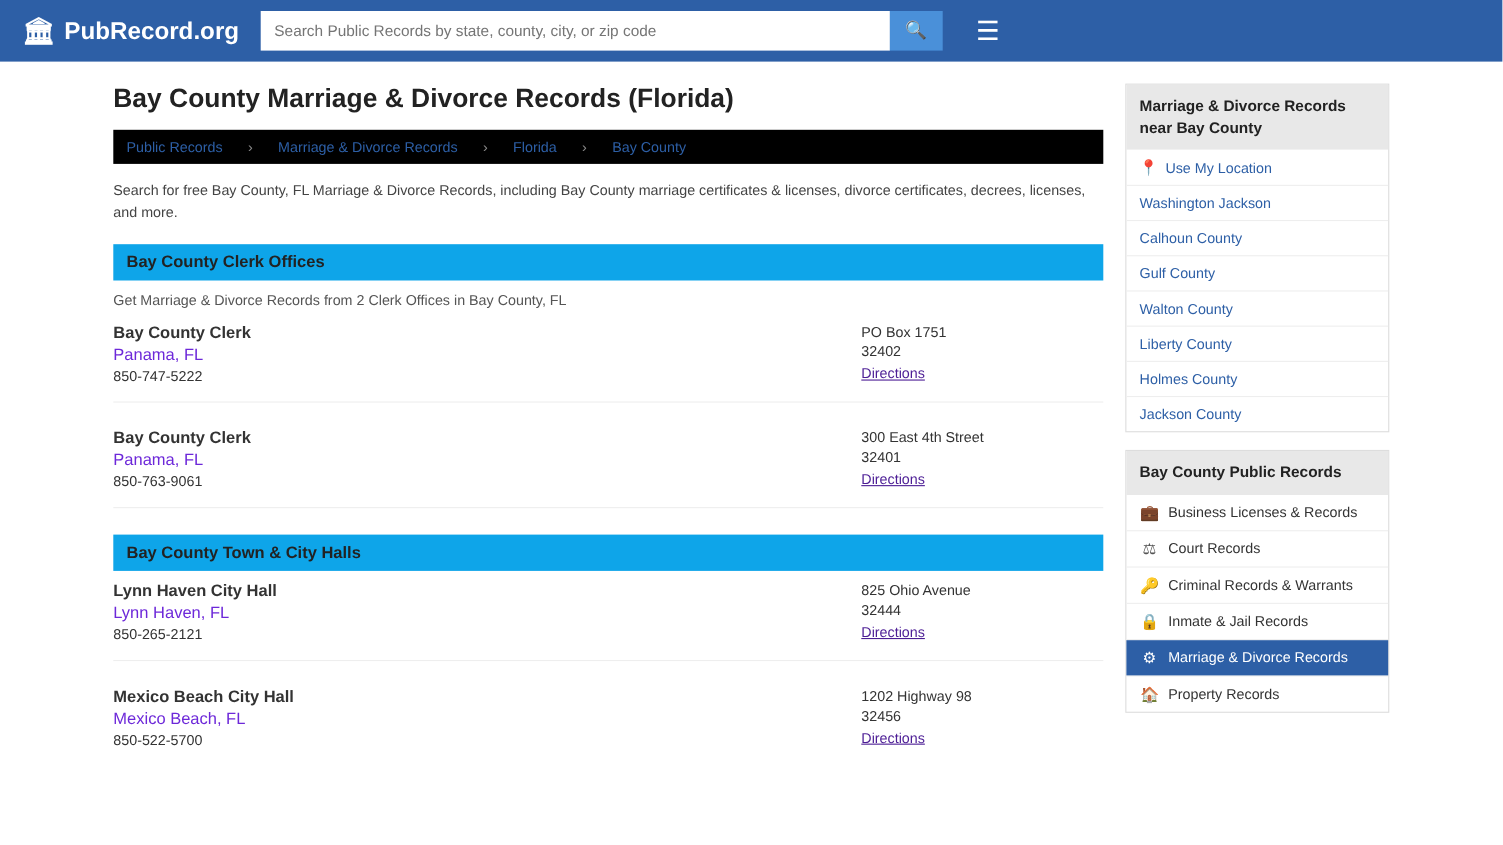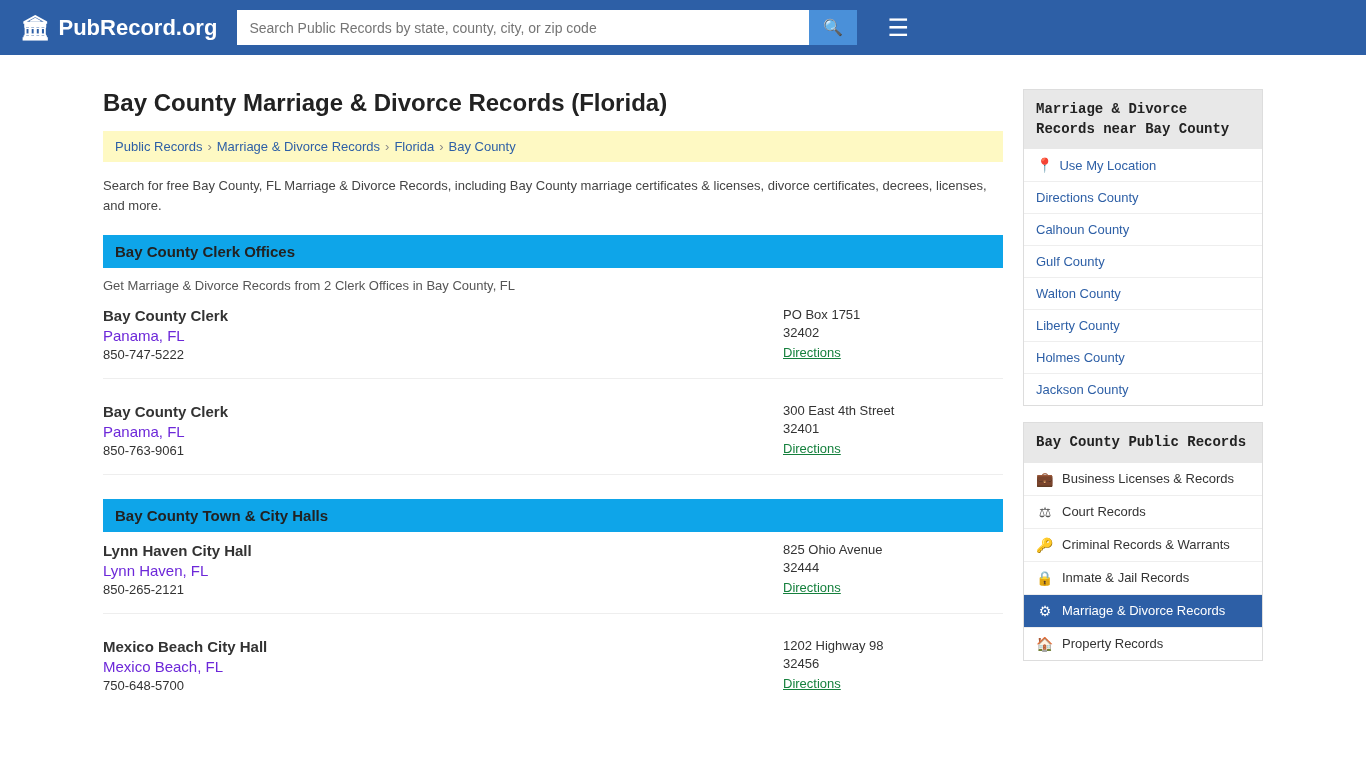--- a/index.html
+++ b/index.html
@@ -50,47 +50,47 @@
     .hamburger {
       color: #fff;
       font-size: 24px;
       cursor: pointer;
       margin-left: 10px;
     }
 
     
     .main-container {
       max-width: 1200px;
-      margin: 14px auto;
+      margin: 0 auto;
       padding: 20px;
       display: flex;
       gap: 20px;
     }
 
     
     .content {
       flex: 1;
     }
 
     .page-title {
       font-size: 24px;
       font-weight: bold;
       color: #222;
       margin-bottom: 14px;
     }
 
     
     .breadcrumb {
-      background: #fef9c3;
+      background: #000000;
       padding: 8px 12px;
       font-size: 13px;
       color: #555;
       display: flex;
       align-items: center;
-      gap: 5px;
+      gap: 23px;
       flex-wrap: wrap;
       margin-bottom: 14px;
     }
     .breadcrumb a {
       color: #2d5fa6;
       text-decoration: none;
     }
     .breadcrumb .sep { color: #888; }
 
     .description {
@@ -148,21 +148,21 @@
     }
     .entry-address {
       font-size: 13px;
       margin-bottom: 3px;
     }
     .entry-zip {
       font-size: 13px;
       margin-bottom: 4px;
     }
     .entry-directions a {
-      color: #15803d;
+      color: #4c1d95;
       text-decoration: underline;
       font-size: 13px;
       cursor: pointer;
     }
 
     
     .sidebar {
       width: 240px;
       flex-shrink: 0;
     }
@@ -172,21 +172,20 @@
       margin-bottom: 16px;
     }
 
     .sidebar-title {
       background: #e8e8e8;
       padding: 10px 12px;
       font-weight: bold;
       font-size: 14px;
       color: #222;
       line-height: 1.4;
-      font-family: Liberation Mono, monospace;
     }
 
     .sidebar-list {
       list-style: none;
     }
     .sidebar-list li {
       border-bottom: 1px solid #eee;
     }
     .sidebar-list li:last-child { border-bottom: none; }
     .sidebar-list a {
@@ -323,21 +322,21 @@
         <div class="entry-directions">
           <a href="#">Directions</a>
         </div>
       </div>
     </div>
 
     <div class="record-entry">
       <div class="entry-left">
         <div class="entry-name">Mexico Beach City Hall</div>
         <div class="entry-city">Mexico Beach, FL</div>
-        <div class="entry-phone">750-648-5700</div>
+        <div class="entry-phone">850-522-5700</div>
       </div>
       <div class="entry-right">
         <div class="entry-address">1202 Highway 98</div>
         <div class="entry-zip">32456</div>
         <div class="entry-directions">
           <a href="#">Directions</a>
         </div>
       </div>
     </div>
 
@@ -346,21 +345,21 @@
   <aside class="sidebar">
 
     <div class="sidebar-box">
       <div class="sidebar-title">Marriage &amp; Divorce Records near Bay County</div>
       <div class="use-location">
         <span class="loc-icon">📍</span>
         <span>Use My Location</span>
       </div>
       <ul class="sidebar-list">
         <li>
-          <a href="#">Directions County</a>
+          <a href="#">Washington Jackson</a>
         </li>
         <li>
           <a href="#">Calhoun County</a>
         </li>
         <li>
           <a href="#">Gulf County</a>
         </li>
         <li>
           <a href="#">Walton County</a>
         </li>

